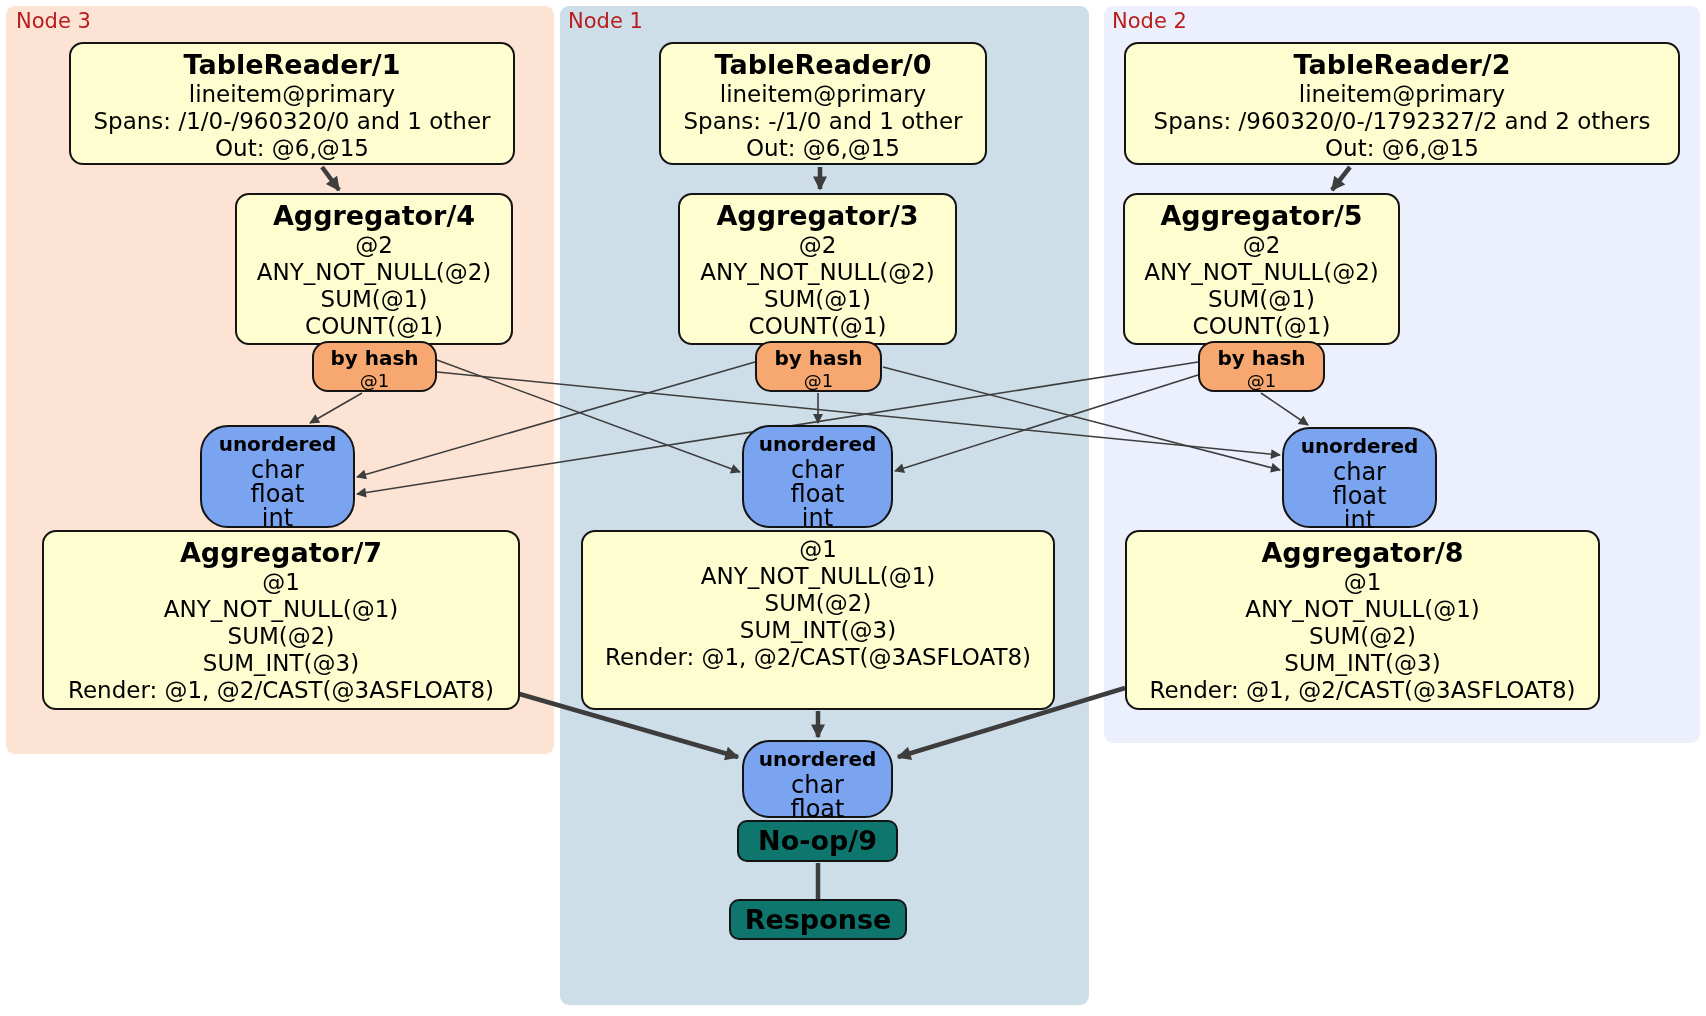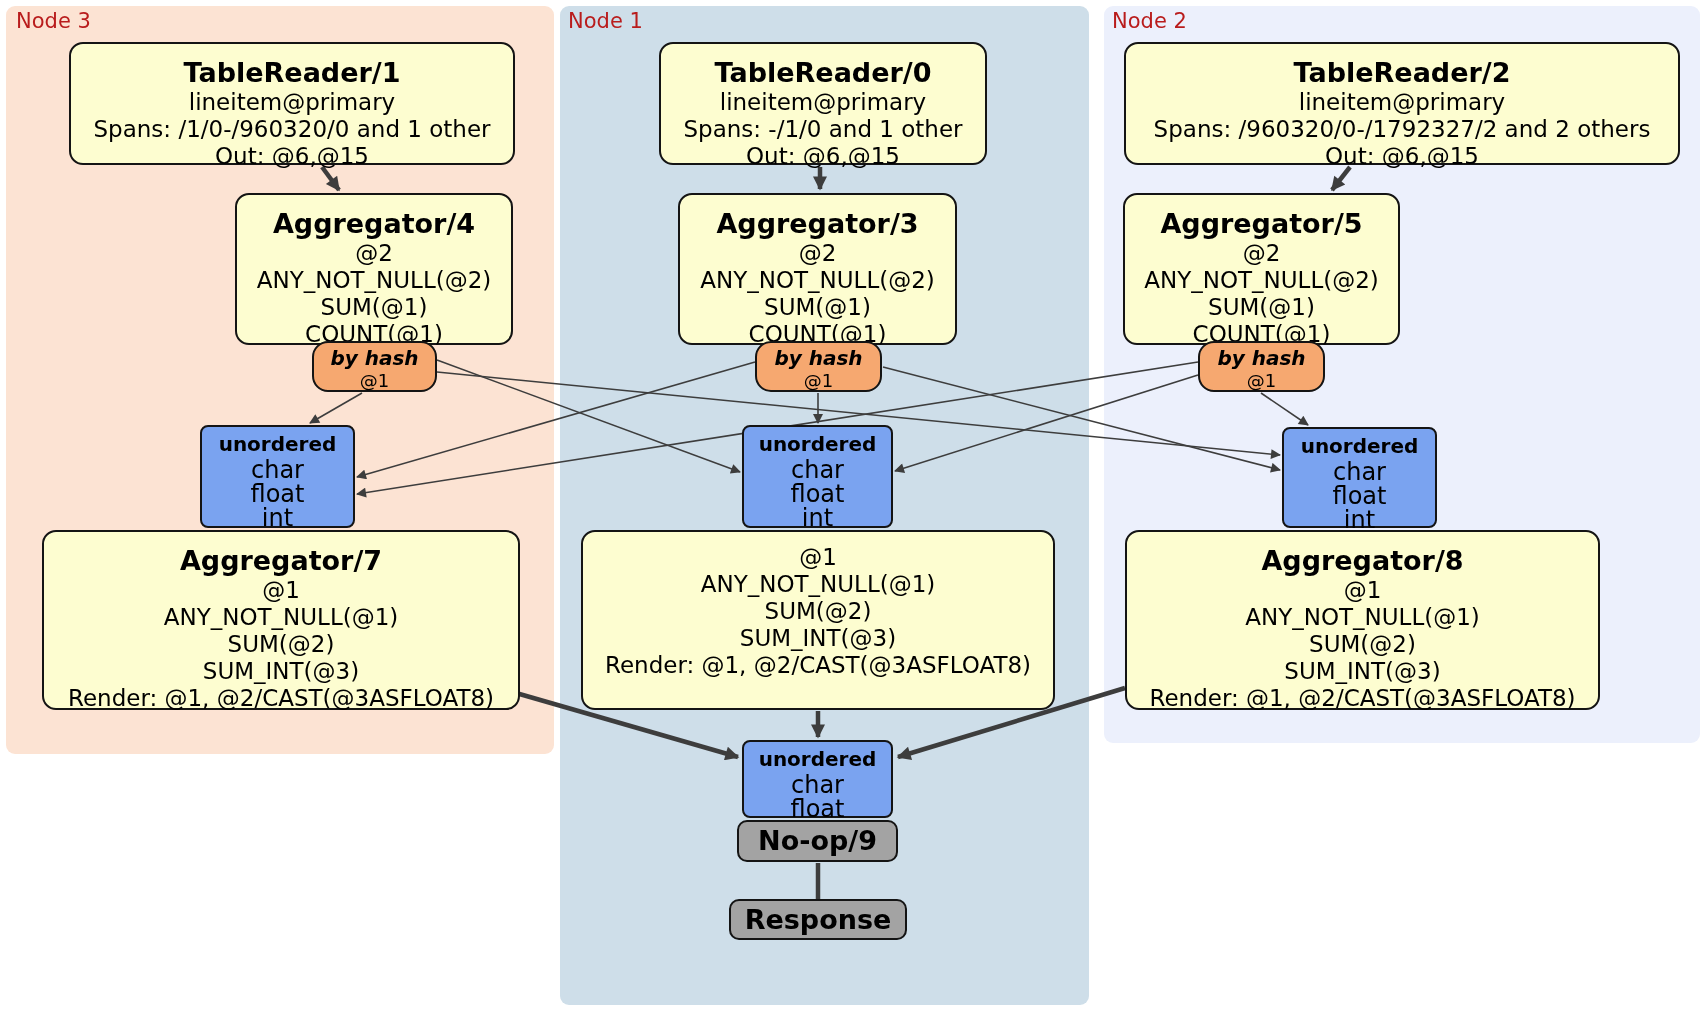--- a/index.html
+++ b/index.html
@@ -8,30 +8,30 @@
     font-family:"DejaVu Sans","Liberation Sans",sans-serif;color:#000;
     background:#ffffff;
   }
   .region{position:absolute;border-radius:9px;}
   .region-label{position:absolute;font-size:21px;color:#b91c1c;}
   .edges{position:absolute;left:0;top:0;z-index:2;}
   .gbox{
     position:absolute;z-index:3;box-sizing:border-box;text-align:center;
     border:2px solid #141414;
   }
-  .yellow{background:#fdfdd0;border-radius:14px;padding-top:12px;}
+  .yellow{background:#fdfdd0;border-radius:14px;padding-top:4px;}
   .btitle{font-size:27px;font-weight:bold;line-height:33px;}
   .bline{font-size:23px;line-height:27px;}
   .router{background:#f6a870;border-radius:16px;padding-top:3px;}
-  .rtitle{font-size:20px;font-weight:bold;line-height:24px;font-style:italic;}
+  .rtitle{font-size:20px;font-weight:bold;line-height:24px;}
   .rline{font-size:18px;line-height:21px;}
-  .sync{background:#7aa3f0;border-radius:8px;padding-top:4px;}
+  .sync{background:#7aa3f0;border-radius:28px;padding-top:4px;}
   .stitle{font-size:20px;font-weight:bold;line-height:27px;}
   .sline{font-size:24px;line-height:24px;}
-  .pill{background:#a3a3a3;border-radius:10px;}
+  .pill{background:#0f766e;border-radius:10px;}
   .pill .btitle{line-height:38px;}
 </style>
 </head>
 <body>
 
 <div id="canvas">
 
   <div class="region" style="left:6px;top:6px;width:548px;height:748px;background:#fce3d3;"></div>
   <div class="region" style="left:560px;top:6px;width:529px;height:999px;background:#cedee9;"></div>
   <div class="region" style="left:1104px;top:6px;width:596px;height:737px;background:#ecf0fc;"></div>

